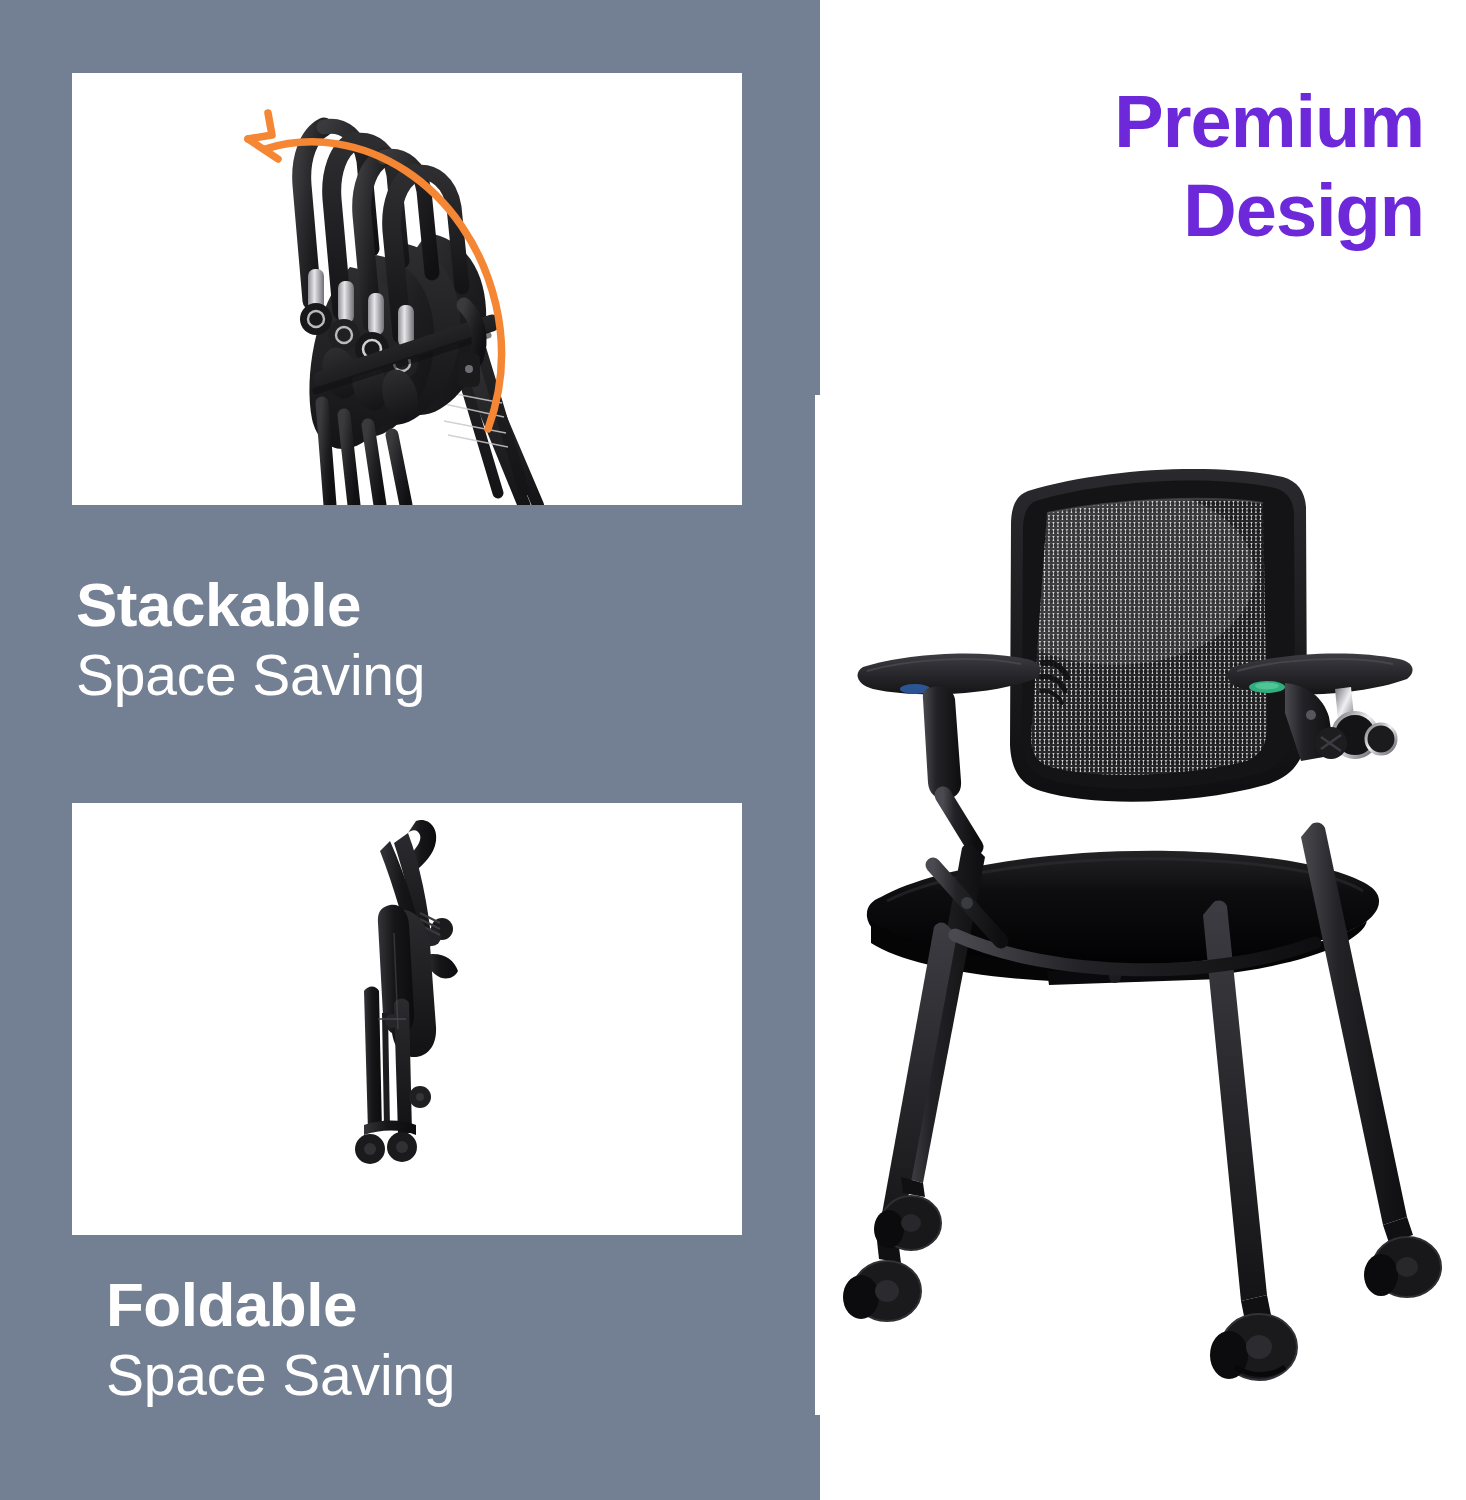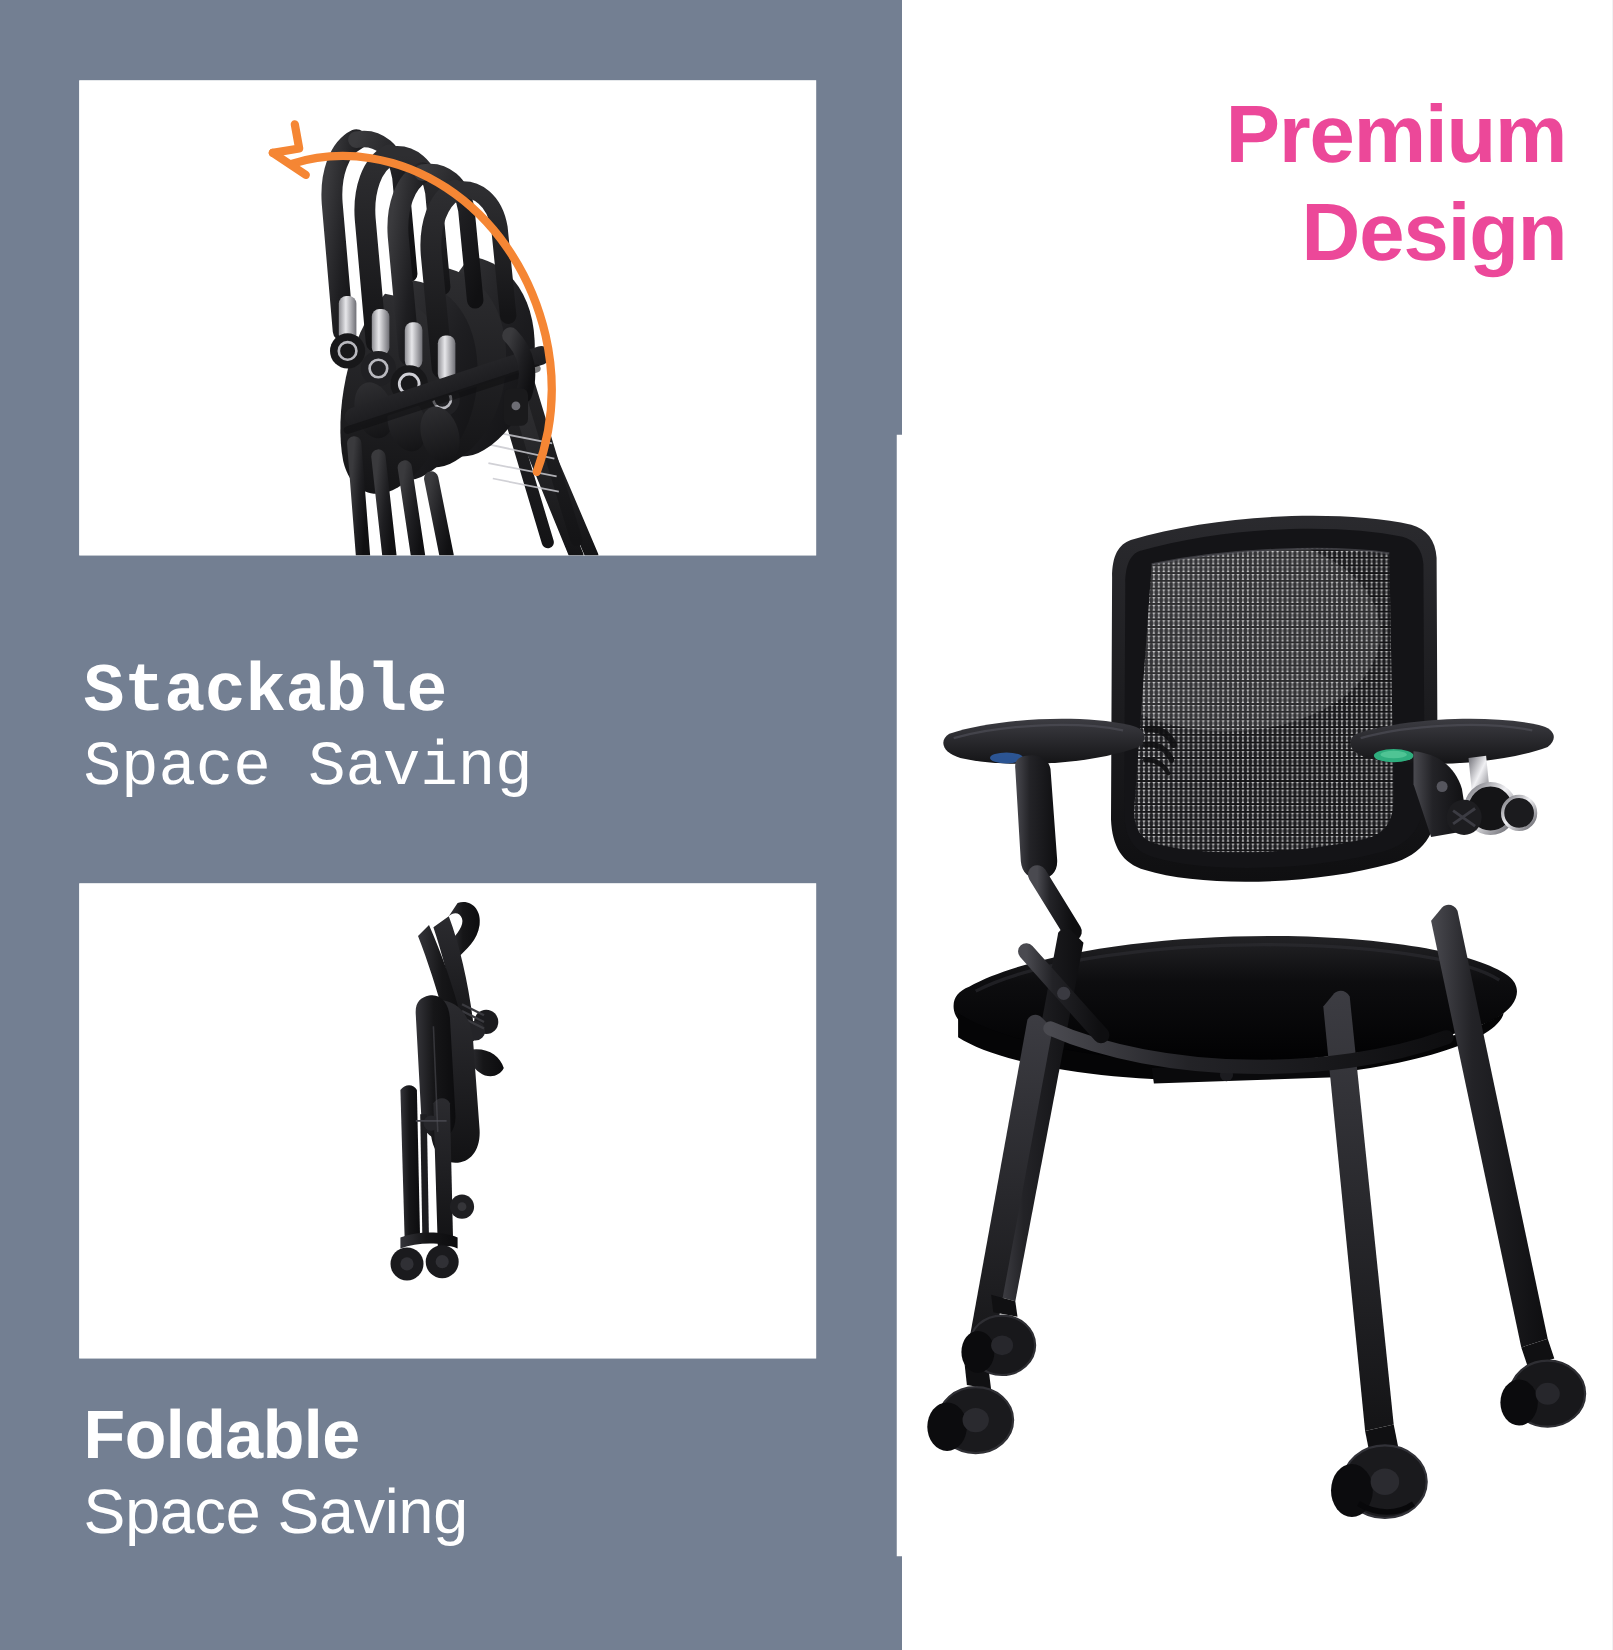--- a/index.html
+++ b/index.html
@@ -48,22 +48,22 @@
     width: 670px;
     height: 432px;
   }
 
   
   .caption-block {
     position: absolute;
     left: 76px;
     width: 700px;
   }
-  #caption-stack { top: 596px; font-family: Liberation Mono, monospace; }
-  #caption-fold  { top: 1272px; }
+  #caption-stack { top: 572px; }
+  #caption-fold  { top: 1272px; margin-left: 30px; }
 
   .caption-title {
     font-size: 62px;
     font-weight: bold;
     color: #ffffff;
     line-height: 1.06;
     letter-spacing: -0.5px;
     margin: 0;
     white-space: nowrap;
   }
@@ -82,21 +82,21 @@
     position: absolute;
     right: 42px;
     top: 78px;
     width: 560px;
     text-align: right;
   }
   .headline-line {
     display: block;
     font-size: 74px;
     font-weight: bold;
-    color: #ec4899;
+    color: #6d28d9;
     line-height: 1.20;
     letter-spacing: -1px;
     white-space: nowrap;
   }
 
   
   #product-photo {
     position: absolute;
     left: 815px;
     top: 395px;

